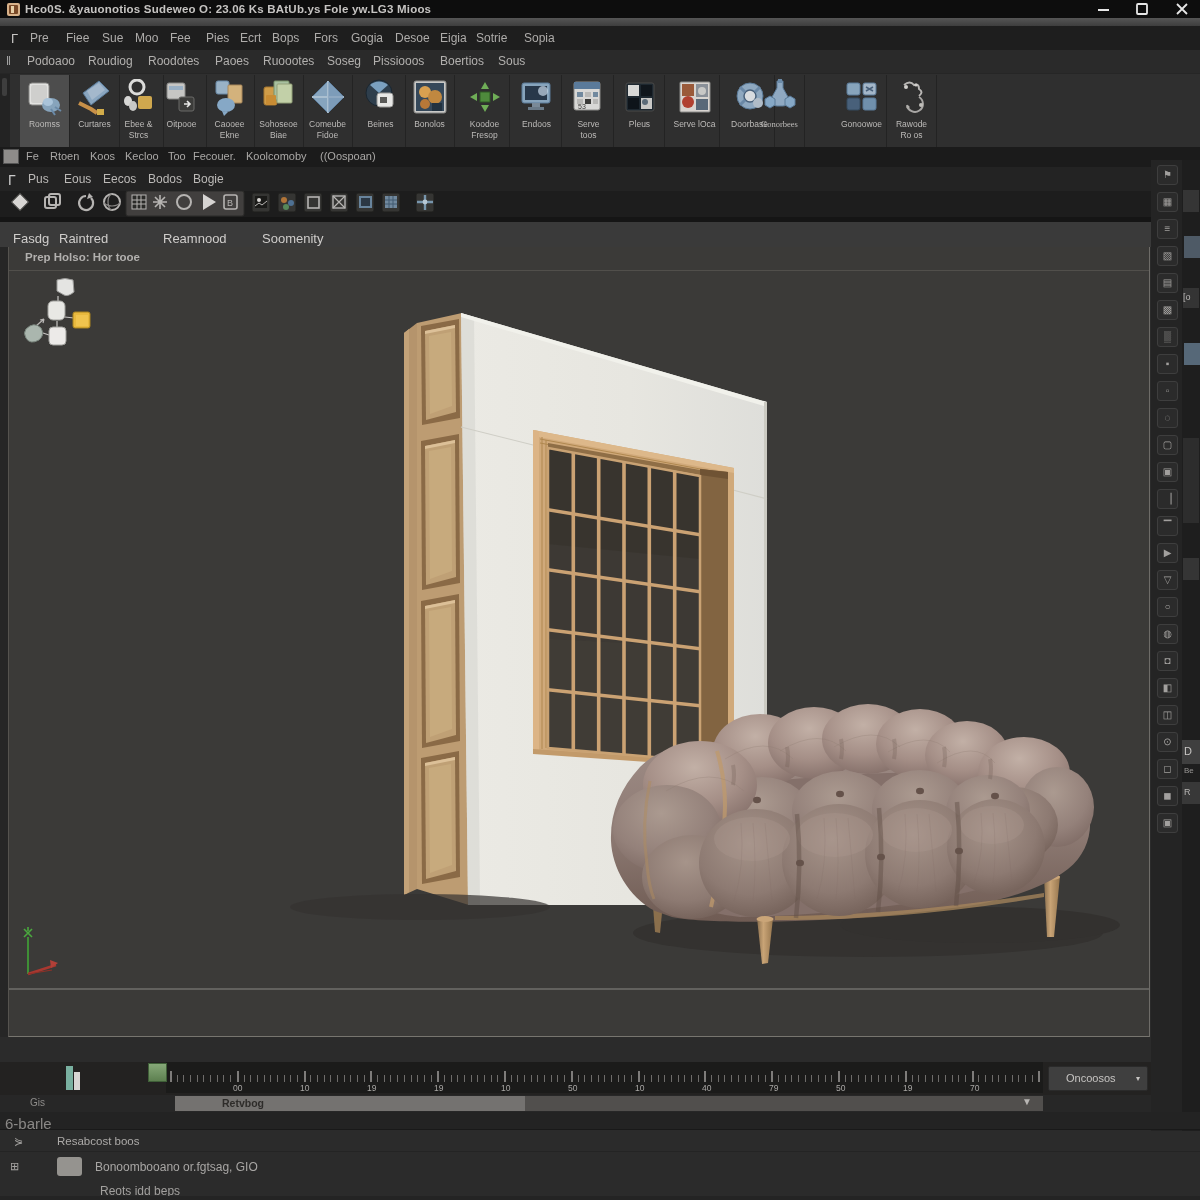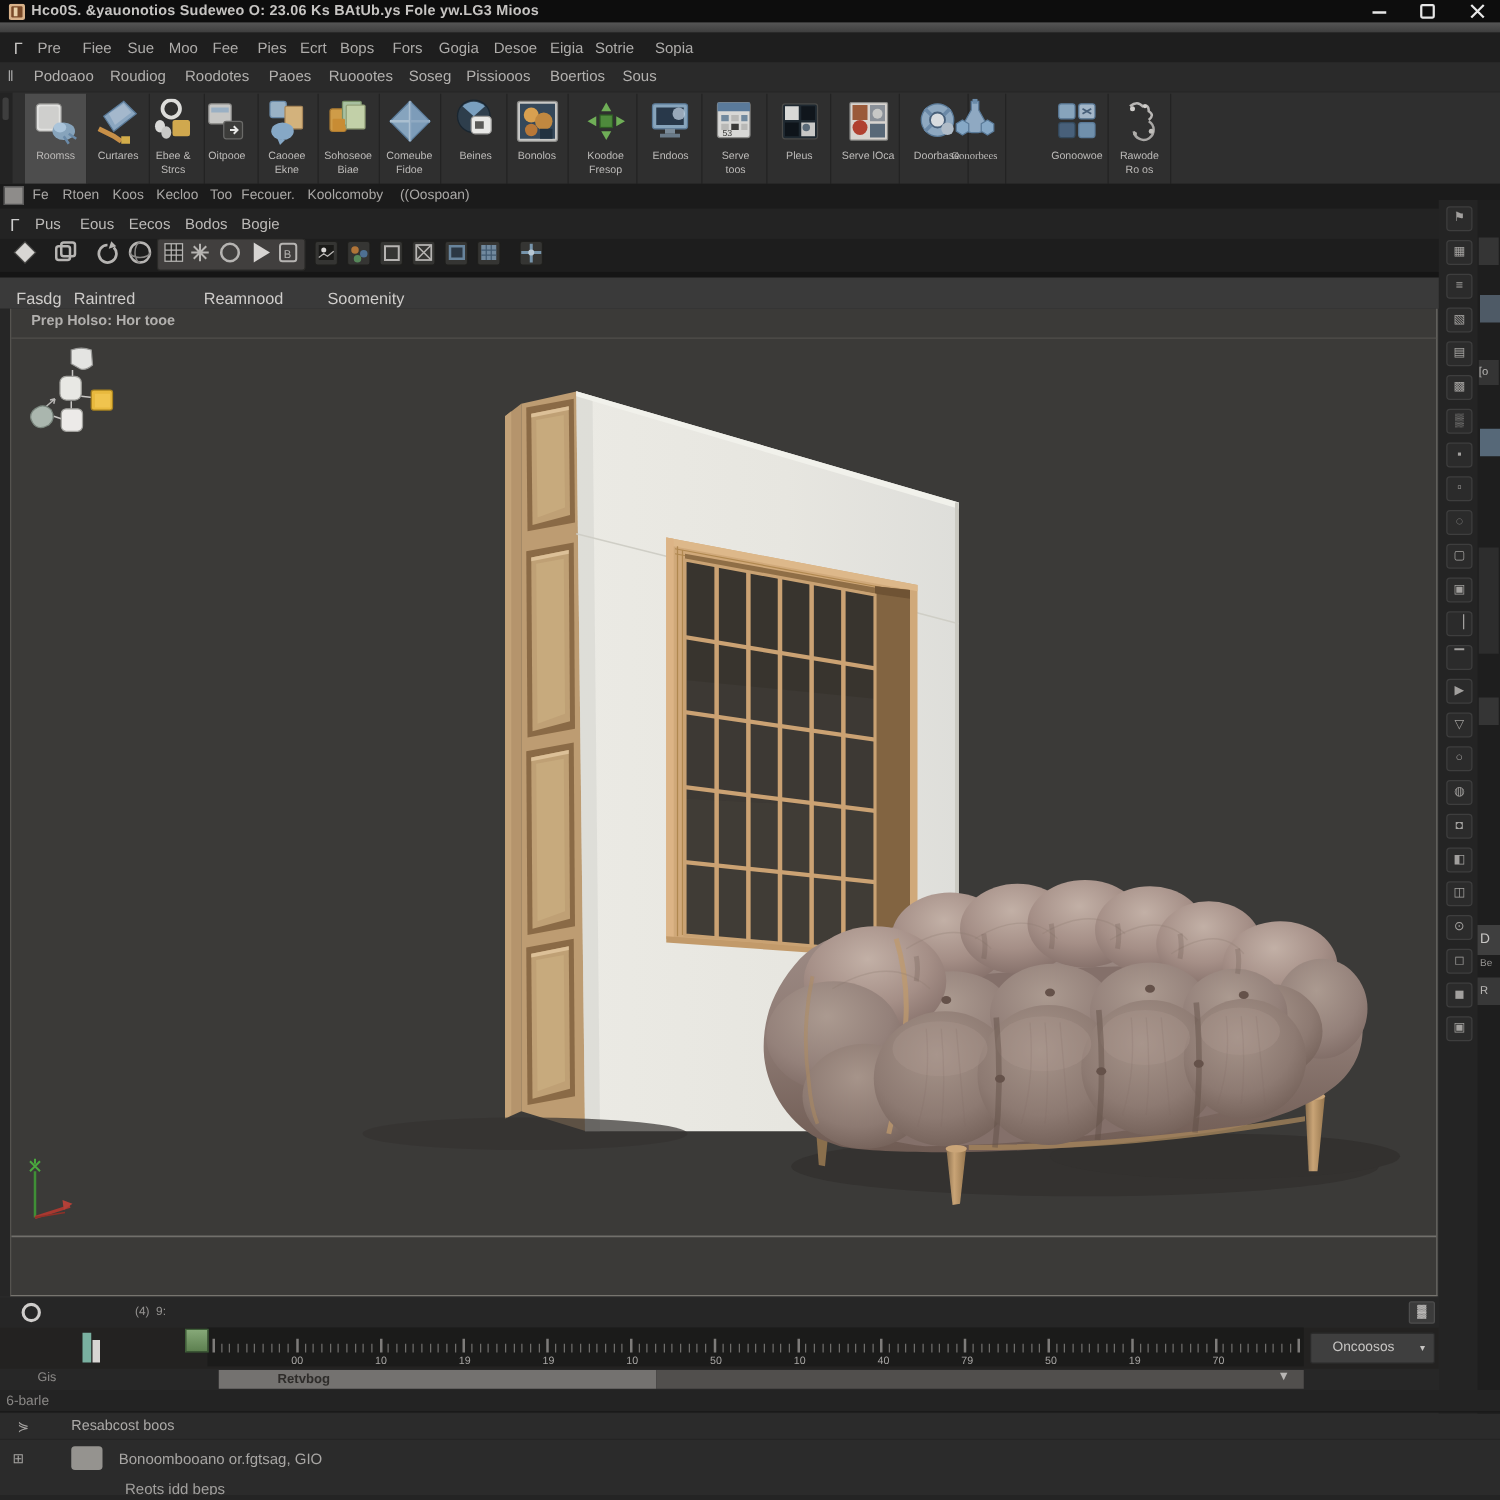--- a/index.html
+++ b/index.html
@@ -598,27 +598,20 @@
         <div style="position:absolute;left:1px;top:128px;width:16px;height:20px;background:#343434;color:#b8b6b4;font-size:9px;line-height:18px">[o</div>
         <div style="position:absolute;left:2px;top:183px;width:16px;height:22px;background:#566878"></div>
         <div style="position:absolute;left:1px;top:278px;width:16px;height:85px;background:#2d2d2d"></div>
         <div style="position:absolute;left:1px;top:398px;width:16px;height:22px;background:#353535"></div>
         <div style="position:absolute;left:0;top:580px;width:18px;height:24px;background:#3f3f3f;color:#c8c6c4;font-size:11px;line-height:22px;padding-left:2px">D</div>
         <div style="position:absolute;left:2px;top:606px;font-size:8px;color:#989694">Be</div>
         <div style="position:absolute;left:0;top:622px;width:18px;height:22px;background:#383838;color:#b8b6b4;font-size:9px;line-height:20px;padding-left:2px">R</div>
       </div>
     </div>
 
-  <div class="abs bband1">
-    <svg style="position:absolute;left:16px;top:4px" width="20" height="17">
-        <circle cx="9" cy="8" r="6.5" fill="none" stroke="#cfcdcb" stroke-width="2.5"></circle>
-      </svg>
-    <span style="position:absolute;left:108px;top:6px;font-size:9.5px;color:#969492">(4)&nbsp;&nbsp;9:</span>
-    <div style="position:absolute;left:1127px;top:3px;width:21px;height:18px;background:#3b3b3b;border:1px solid #4e4e4e;border-radius:2px;color:#c8c6c4;font-size:10px;text-align:center;line-height:16px">▓</div>
-  </div>
   <div class="abs bband2">
     <svg style="position:absolute;left:62px;top:4px" width="24" height="26">
       <rect x="4" y="0" width="7" height="24" fill="#79b0a0"></rect>
       <rect x="12" y="6" width="6" height="18" fill="#d8d6d4"></rect>
     </svg>
     <div class="ruler" id="ruler">
         <div class="tickM" style="left:4.0px"></div>
         <div class="tick" style="left:10.7px"></div>
         <div class="tick" style="left:17.4px"></div>
         <div class="tick" style="left:24.0px"></div>
@@ -766,21 +759,21 @@
     <div style="position:absolute;left:1048px;top:4px;width:100px;height:25px;background:#3f3f3f;border:1px solid #2a2a2a;border-radius:2px;color:#c6c4c2;font-size:11px;line-height:23px"><span style="margin-left:17px">Oncoosos</span><span style="position:absolute;right:7px;top:0;font-size:8px">▾</span></div>
   </div>
   <div class="abs subbar">
     <div style="position:absolute;left:175px;top:1px;width:350px;height:15px;background:#747270"></div>
     <div style="position:absolute;left:525px;top:1px;width:518px;height:15px;background:#514f4d"></div>
     <span style="position:absolute;left:222px;top:2px;font-size:10.5px;color:#2e2c2a;font-weight:bold">Retvbog</span>
     <span style="position:absolute;left:1022px;top:1px;font-size:10px;color:#b8b6b4">▼</span>
     <span style="position:absolute;left:30px;top:2px;font-size:10px;color:#8e8c8a">Gis</span>
   </div>
   <div class="abs row6b">
-      <span style="position:absolute;left:5px;top:3px;font-size:11px;color:#8a8886">6-barle</span>
+      <span style="position:absolute;left:5px;top:3px;font-size:15px;color:#8a8886">6-barle</span>
     </div>
   <div class="abs statusA">
     <span style="position:absolute;left:14px;top:4px;font-size:11px;color:#a6a4a2">⋟</span>
     <span style="position:absolute;left:57px;top:4px;font-size:11.5px;color:#acaaa8">Resabcost boos</span>
   </div>
   <div class="abs statusB">
     <span style="position:absolute;left:10px;top:8px;font-size:11px;color:#a6a4a2">⊞</span>
     <div style="position:absolute;left:57px;top:5px;width:25px;height:19px;background:#95938f;border-radius:3px"></div>
     <span style="position:absolute;left:95px;top:8px;font-size:12px;color:#a8a6a4">Bonoombooano or.fgtsag, GIO</span>
     <span style="position:absolute;left:100px;top:32px;font-size:12px;color:#a2a09e">Reots idd beps</span>

